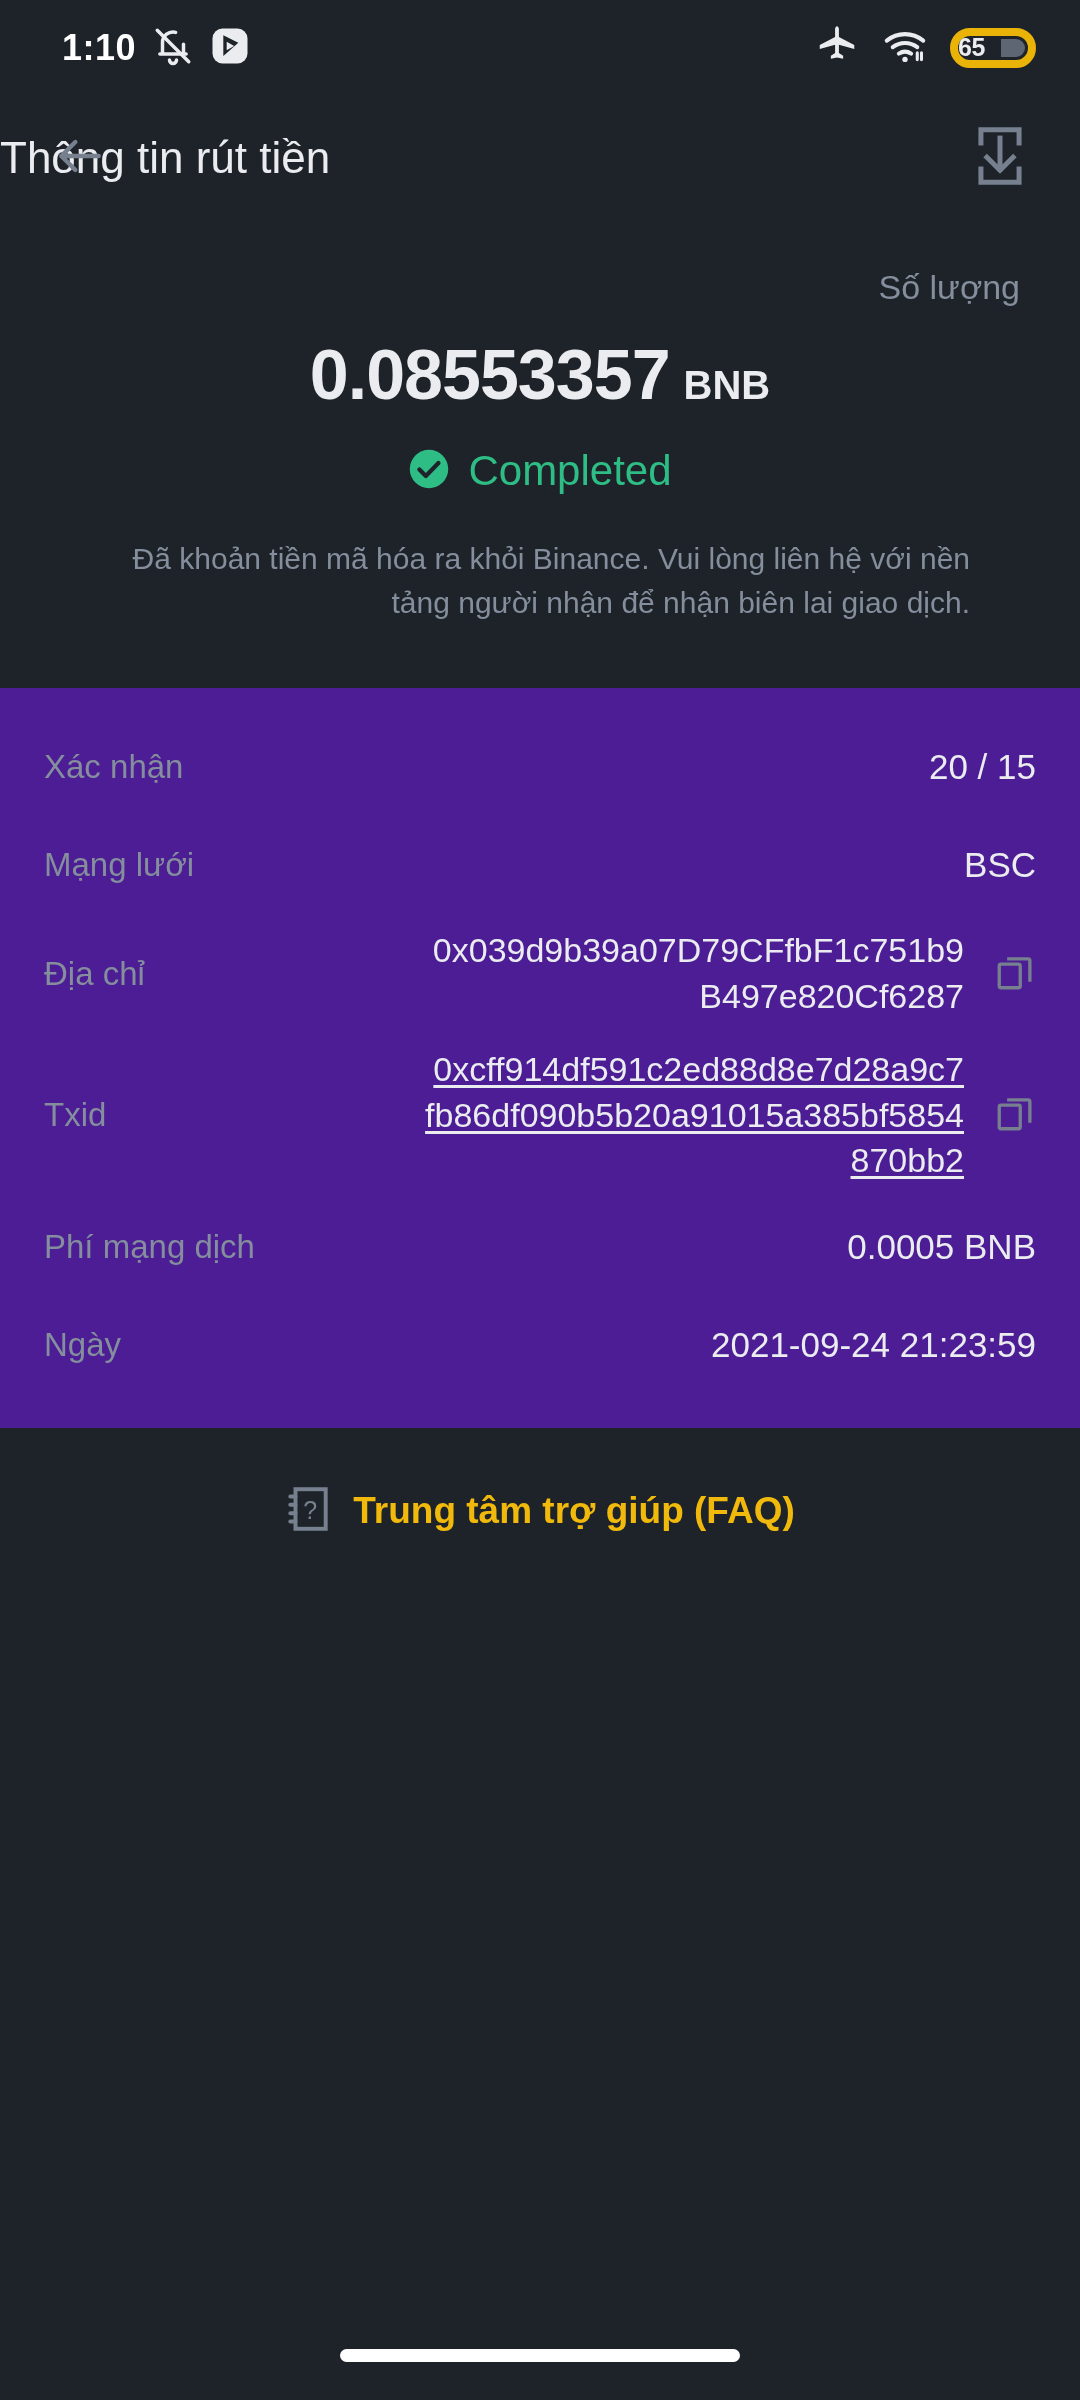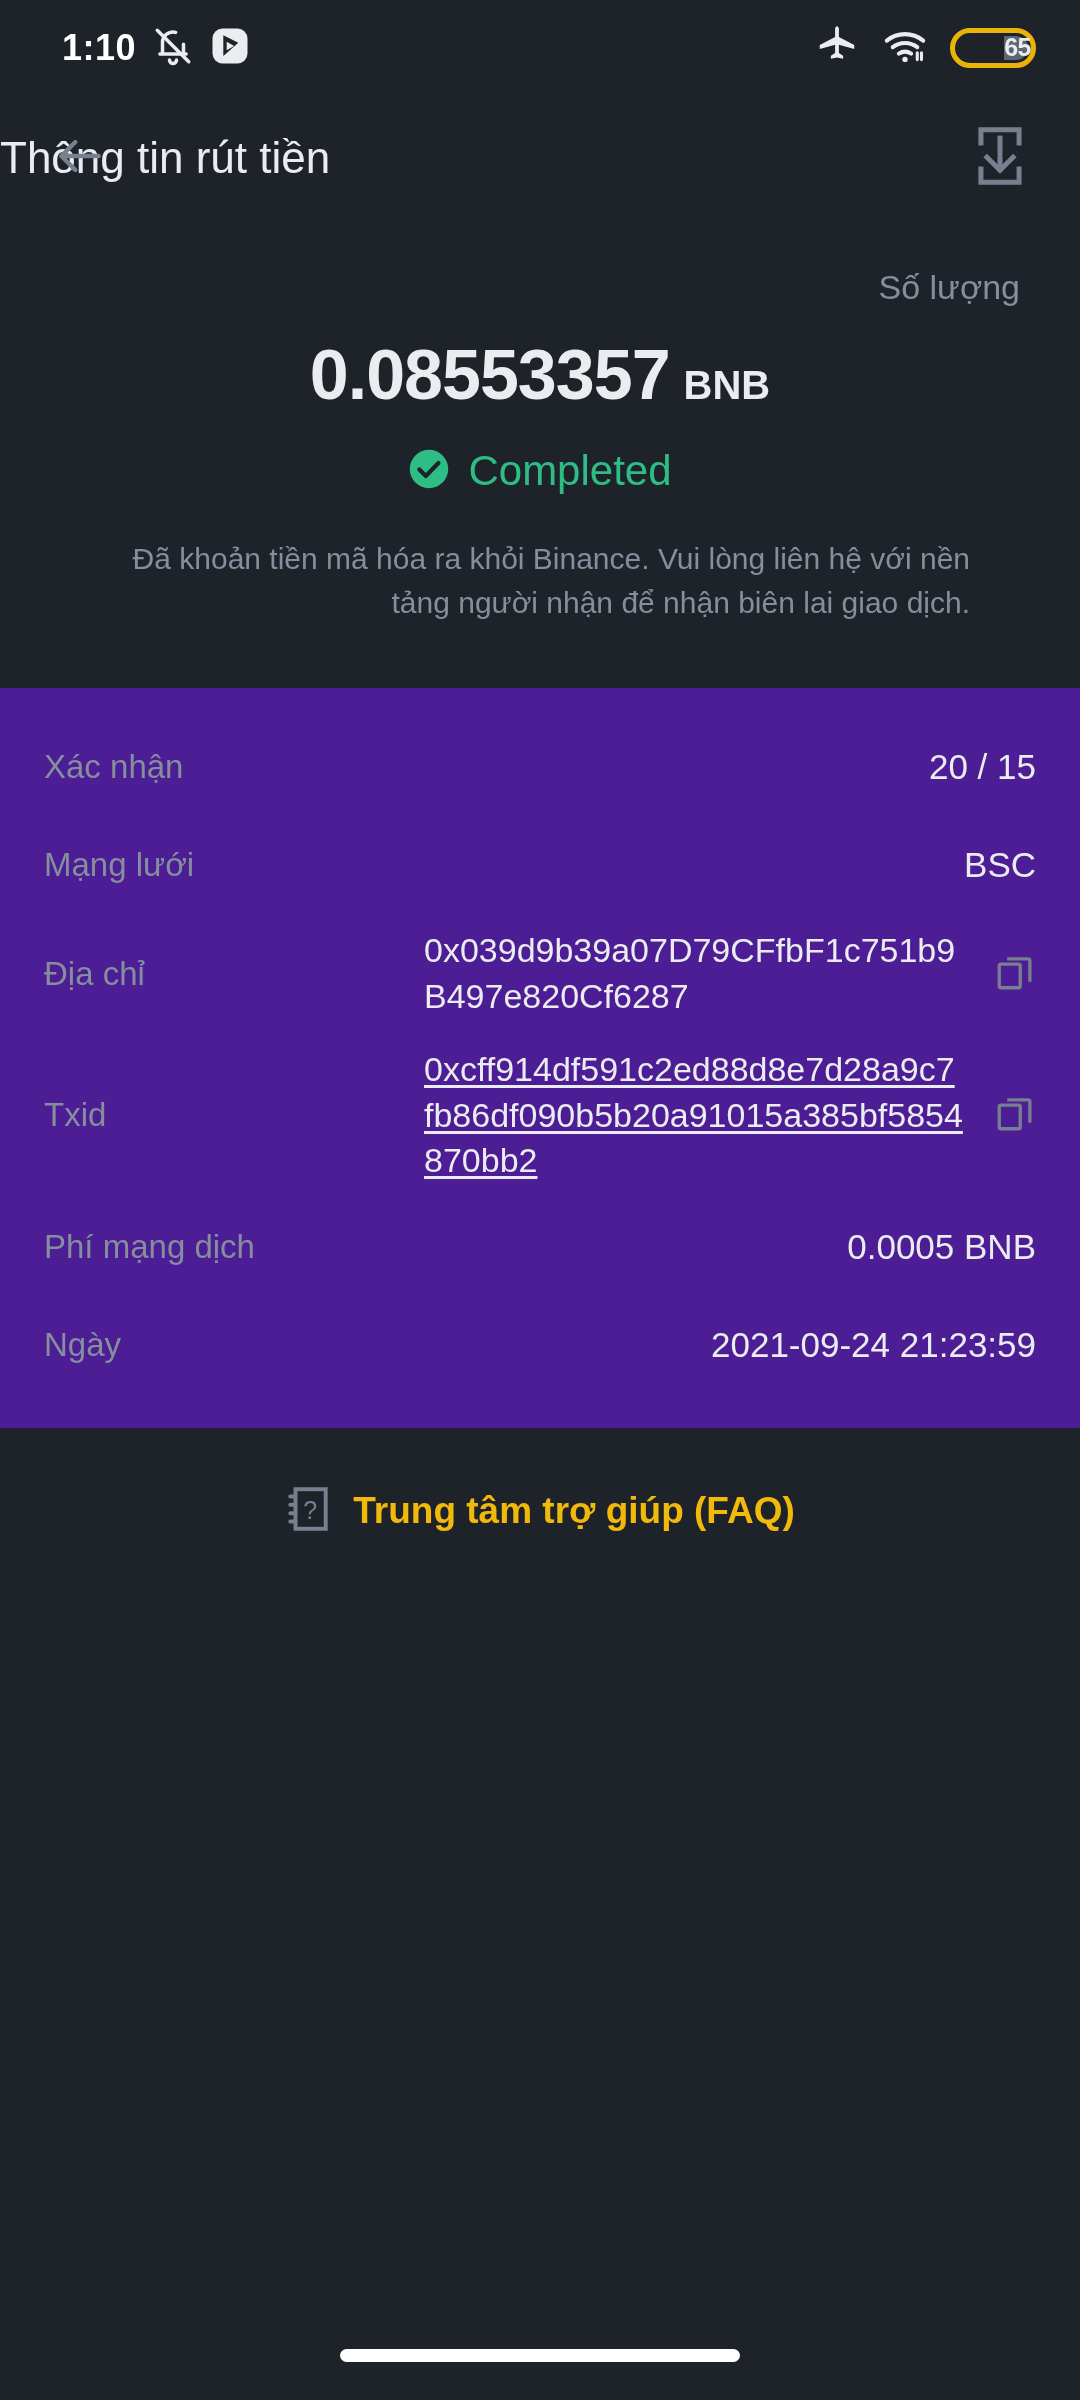--- a/index.html
+++ b/index.html
@@ -14,22 +14,22 @@
   
   .statusbar {
     height:95px; display:flex; align-items:center;
     justify-content:space-between;
     padding:0 44px 0 62px;
   }
   .sb-left { display:flex; align-items:center; gap:16px; }
   .sb-time { color:#FFFFFF; font-size:36px; font-weight:600; letter-spacing:.5px; }
   .sb-right { display:flex; align-items:center; gap:22px; }
   .battery {
-    width:86px; height:40px; border:5px solid #eab308; border-radius:20px;
-    position:relative; display:flex; align-items:center; justify-content:flex-end;
+    width:86px; height:40px; border:8px solid #eab308; border-radius:20px;
+    position:relative; display:flex; align-items:center; justify-content:flex-start;
   }
   .battery .fill {
     position:absolute; right:3px; top:3px; bottom:3px;
     width:24px; background:#5E6673; border-radius:0 16px 16px 0;
   }
   .battery .pct { position:relative; color:#EAECEF; font-size:25px; font-weight:700; letter-spacing:-.5px; }
 
   
   .header {
     height:125px; display:flex; align-items:center;
@@ -64,21 +64,21 @@
 
   
   .details { background:#4c1d95; padding:30px 44px 34px; }
   .row { display:flex; align-items:center; min-height:98px; padding:14px 0; }
   .row-label { color:#848E9C; font-size:33px; flex:0 0 auto; white-space:nowrap; }
   .row-value {
     margin-left:auto; color:#EAECEF; font-size:35px; text-align:center;
   }
   .row-multiline { align-items:center; }
   .mono-value {
-    color:#EAECEF; font-size:34px; line-height:1.34; text-align:left;
+    color:#EAECEF; font-size:34px; line-height:1.34; text-align:right;
     max-width:540px; word-break:break-all;
   }
   .mono-value.link { text-decoration:underline; text-underline-offset:4px; }
   .value-with-copy { margin-left:auto; display:flex; align-items:center; gap:30px; }
 
   
   .faq-bar {
     background:#1E2329; padding:56px 0 60px;
     display:flex; align-items:center; justify-content:center; gap:22px;
   }

